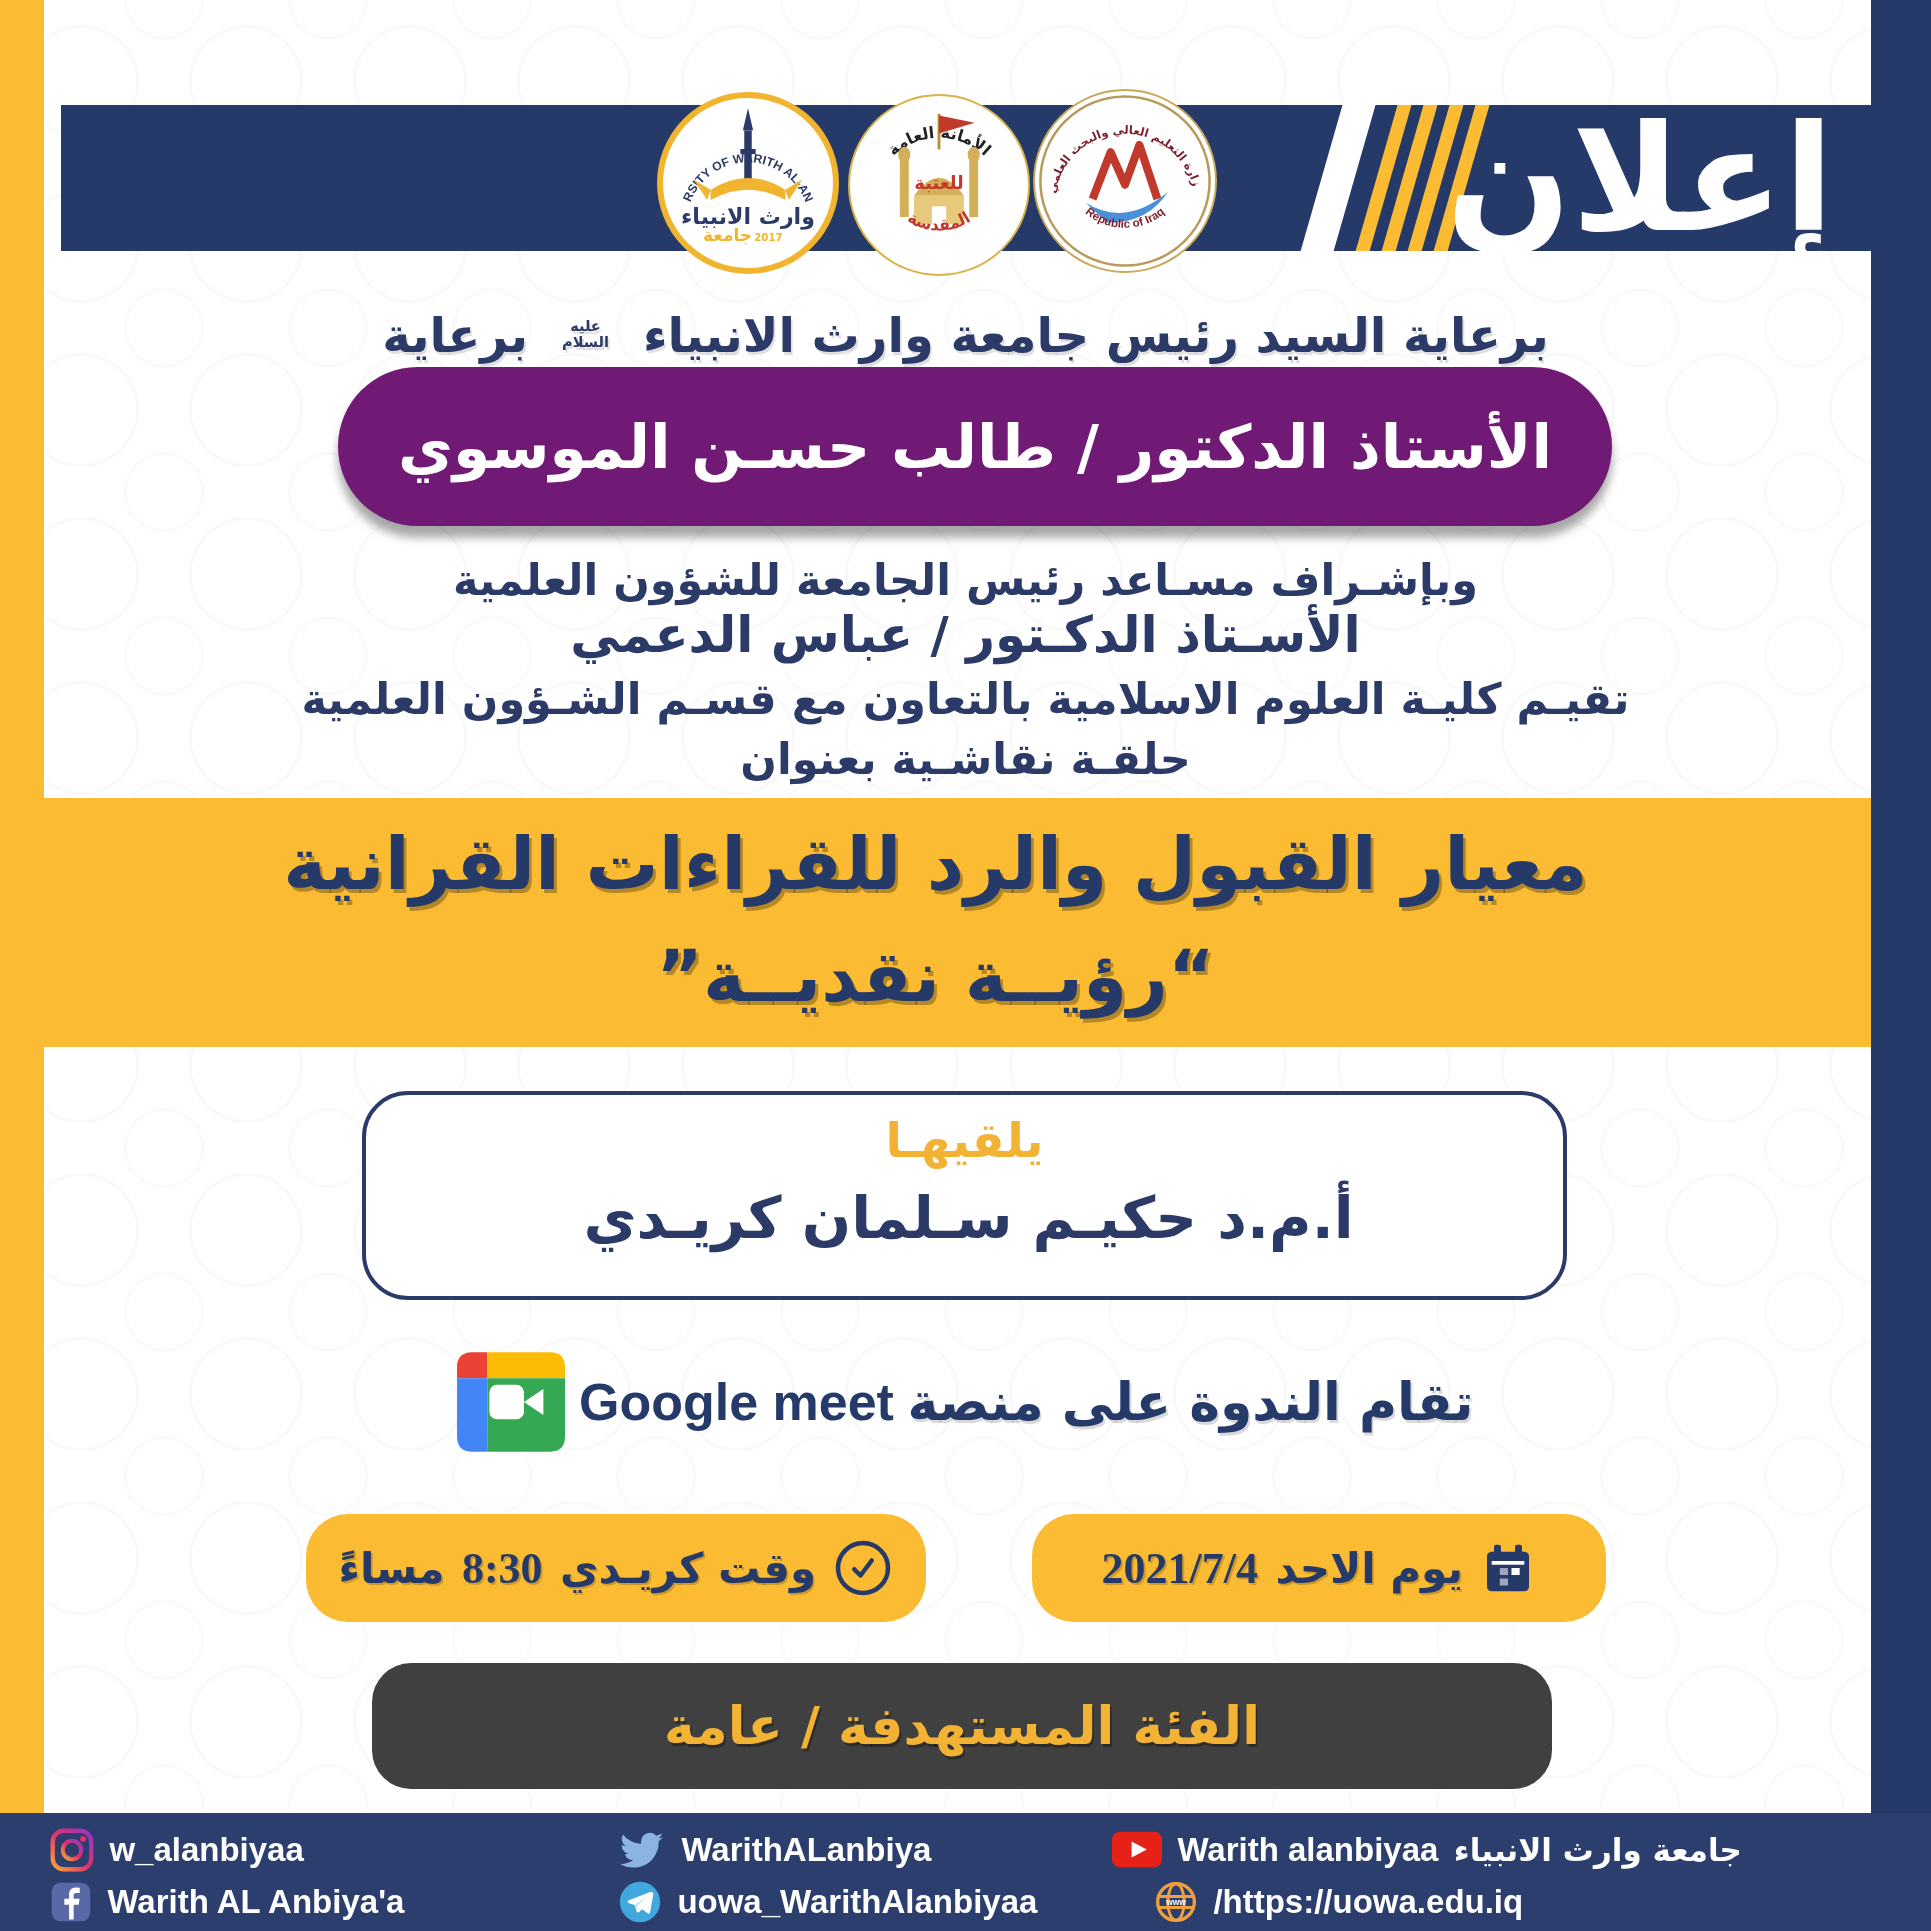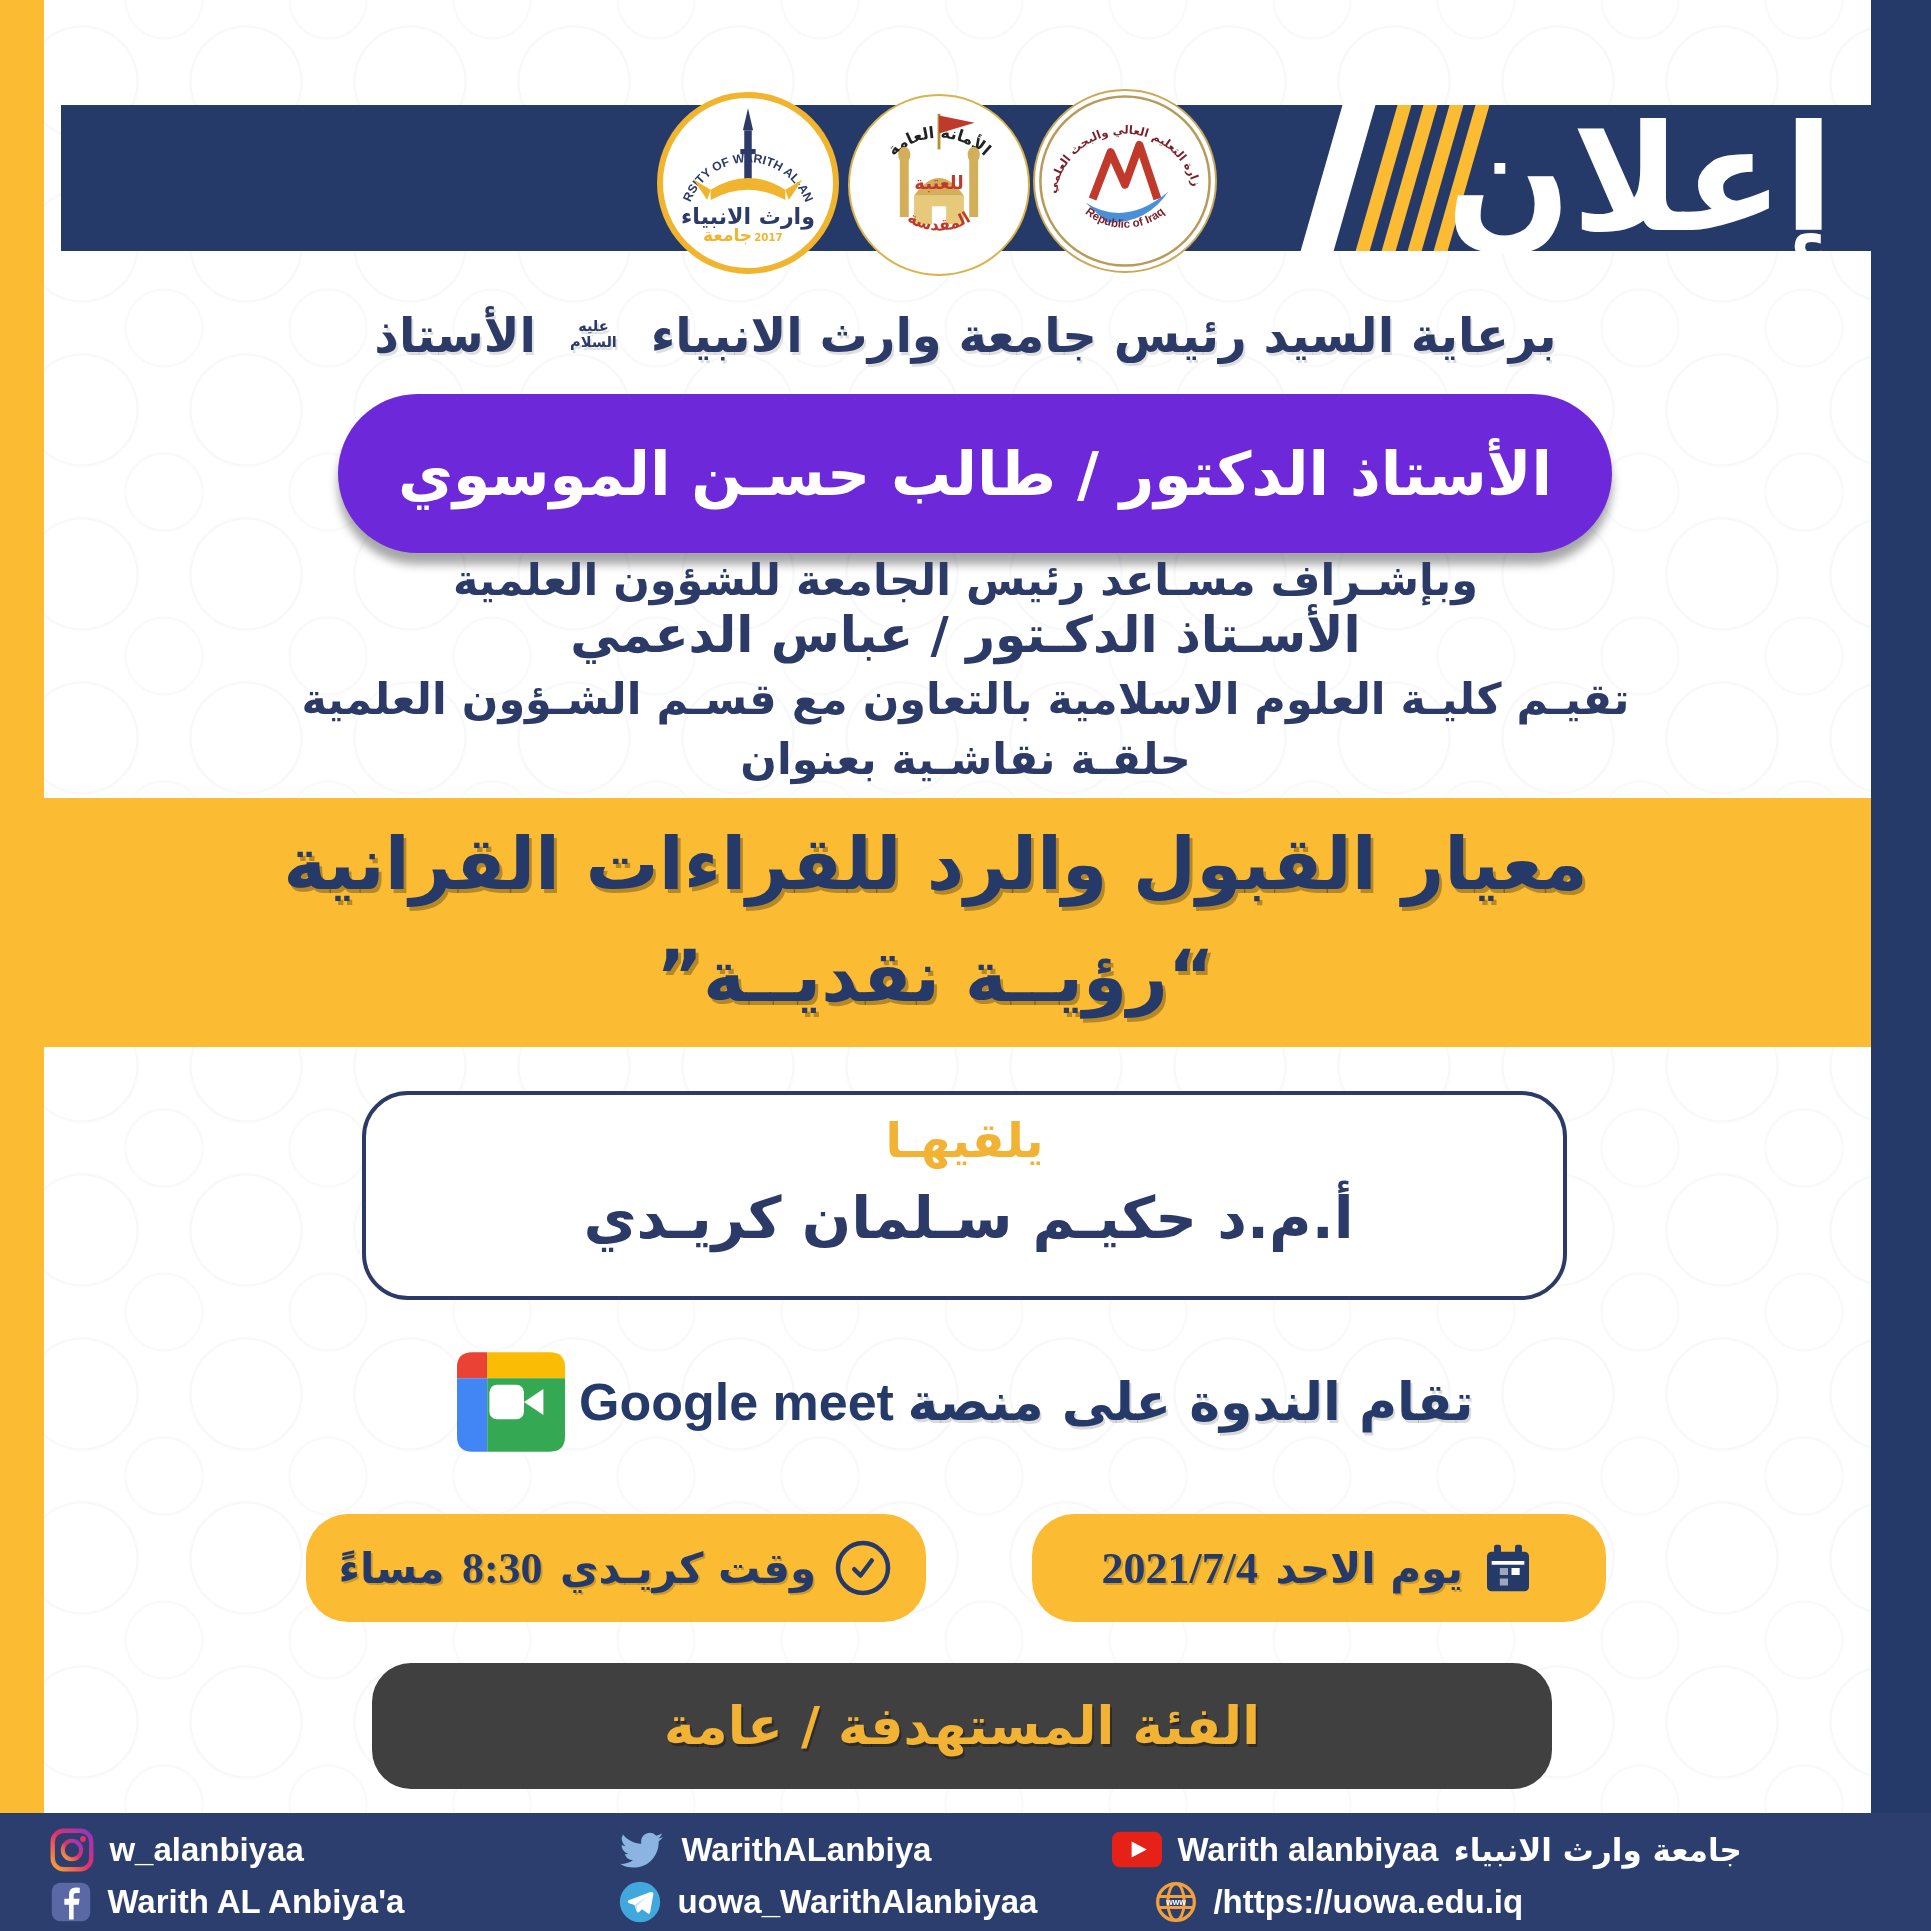--- a/index.html
+++ b/index.html
@@ -33,21 +33,21 @@
   .logo{position:absolute;border-radius:50%;background:#ffffff;z-index:4;}
   .logo svg{width:100%;height:100%;display:block;}
   .logo.u{left:657px;top:92px;width:170px;height:170px;border:6.8px solid #f1b42f;}
   .logo.s{left:848px;top:94px;width:178px;height:178px;border:2.9px solid #d9b24a;}
   .logo.m{left:1033px;top:89px;width:180px;height:180px;border:2.9px solid #c9a85a;}
   
   .line{position:absolute;left:68px;right:68px;text-align:center;color:#2b3a67;font-weight:700;z-index:2;}
   .patronage{top:307px;font-size:48px;text-shadow:1.9px 2.9px 0 rgba(0,0,0,0.12);}
   .pbuh{display:inline-block;width:62px;font-size:14.5px;line-height:1.1;vertical-align:middle;
         text-align:center;margin:0 9.7px;transform:translateY(-3.9px);}
-  .president-pill{position:absolute;left:338px;top:394px;width:1274px;height:159px;background:#6d28d9;
+  .president-pill{position:absolute;left:338px;top:367px;width:1274px;height:159px;background:#701a75;
         border-radius:81px;box-shadow:0 11.6px 9.7px rgba(0,0,0,0.35);z-index:2;
         display:flex;align-items:center;justify-content:center;}
   .president-pill span{color:#ffffff;font-size:60px;font-weight:700;}
   .supervision{top:555px;font-size:43px;}
   .supervisor{top:606px;font-size:50px;}
   .organizer{top:674px;font-size:43px;}
   .session-type{top:734px;font-size:43px;}
   
   .title-band{position:absolute;left:0;top:798px;width:1871px;height:249px;background:#fbbc34;z-index:2;}
   .title-band .t1{position:absolute;left:0;right:0;top:23px;text-align:center;color:#263a6a;
@@ -179,21 +179,21 @@
       </g>
       <text font-size="6.4" fill="#7b1f2b" font-weight="bold" font-family="Liberation Sans,sans-serif">
         <textPath href="#marcB" startOffset="50%" text-anchor="middle">Republic of Iraq</textPath>
       </text>
     </svg>
   </div>
 
   <div class="line ar patronage">
     <span>برعاية السيد  رئيس جامعة وارث الانبياء</span>
     <span class="pbuh">عليه السلام</span>
-    <span>الأستاذ</span>
+    <span>برعاية</span>
   </div>
 
   <div class="president-pill">
     <span class="ar">الأستاذ الدكتور / طالب حسـن الموسوي</span>
   </div>
 
   <div class="line ar supervision">وبإشـراف مسـاعد رئيس الجامعة للشؤون العلمية</div>
   <div class="line ar supervisor">الأسـتاذ الدكـتور / عباس الدعمي</div>
   <div class="line ar organizer">تقيـم كليـة العلوم الاسلامية بالتعاون مع قسـم الشـؤون العلمية</div>
   <div class="line ar session-type">حلقـة نقاشـية بعنوان</div>

